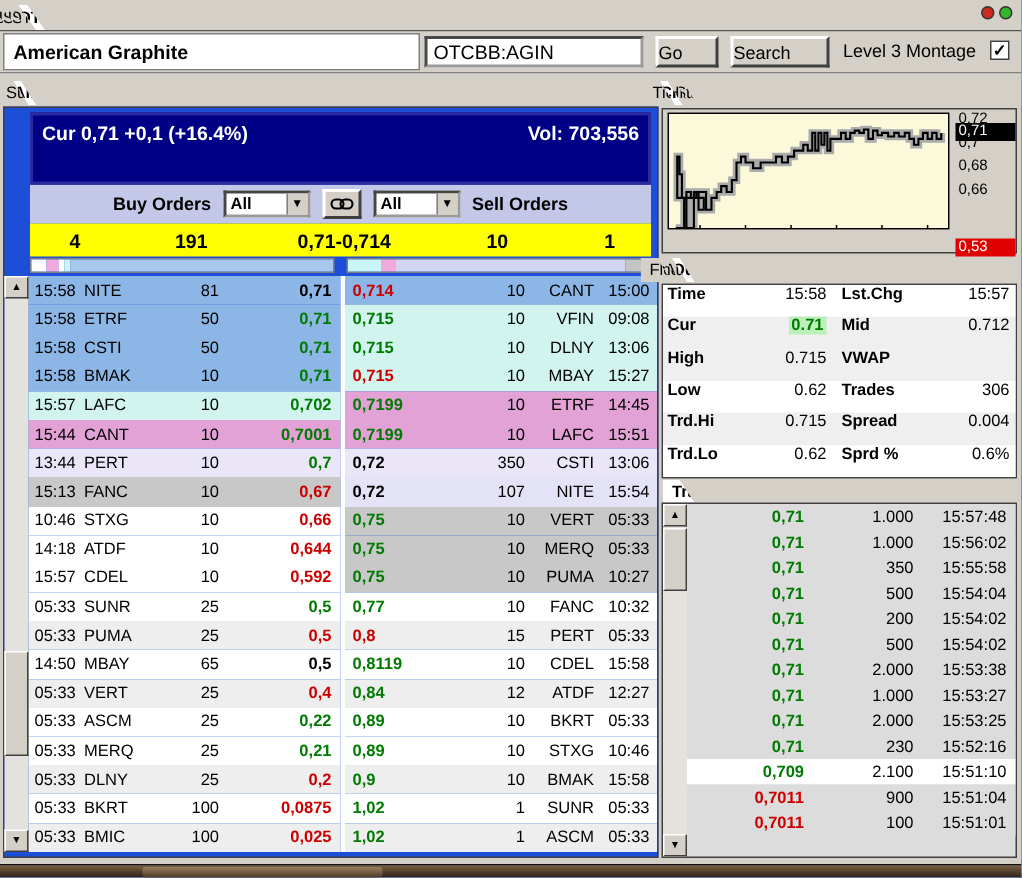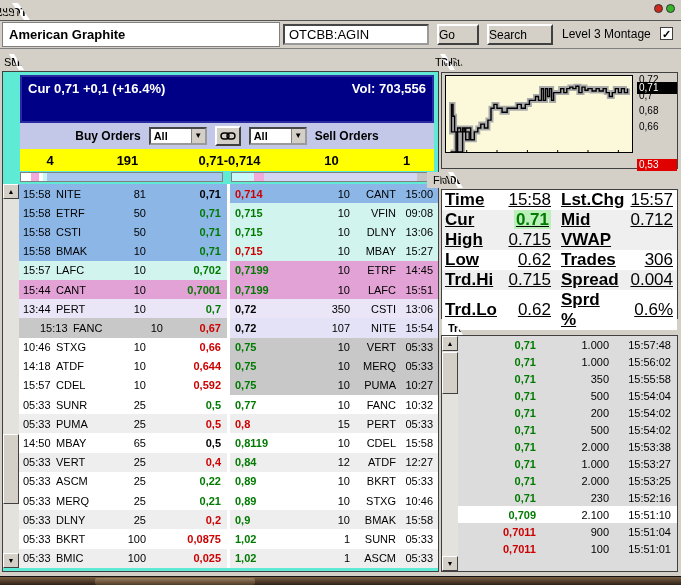--- a/index.html
+++ b/index.html
@@ -42,21 +42,21 @@
   .stab .tb-bk { position:absolute; inset:0; background:#333;
     clip-path:polygon(0 0, calc(100% - 11px) 0, 100% 100%, 0 100%); }
   .stab .tb-in { position:absolute; inset:1px 1px 0 1px; background:#D4D0C8;
     clip-path:polygon(0 0, calc(100% - 10px) 0, 100% 100%, 0 100%);
     display:flex; align-items:center; padding:0 15px 0 6px; font-size:11px; white-space:nowrap; }
   .stab.active .tb-in { background:#fff; font-weight:bold; }
   .stabs-left { position:absolute; left:2px; bottom:0; }
   .stabs-right { position:absolute; left:443px; bottom:0; }
   
   .lpanel { position:absolute; left:2px; top:71px; width:437px; height:501px;
-    background:#5eead4; border:1px solid #404040; }
+    background:#1d4ed8; border:1px solid #404040; }
   .headblock { margin:3px 4px 0 17px; }
   .bluebox { height:48px; background:#000087; border:2px solid #2a2aa0;
     color:#fff; font-weight:bold; font-size:13px; position:relative; }
   .bluebox .cur { position:absolute; left:6px; top:4px; }
   .bluebox .vol { position:absolute; right:6px; top:4px; }
   .filterrow { height:26px; background:#C4C8E8; display:flex; align-items:center; justify-content:center; gap:8px; font-weight:bold; font-size:12px; }
   .combo { width:58px; height:18px; background:#fff; border:2px inset #9a9a9a; position:relative;
     font-weight:bold; font-size:11px; line-height:14px; padding-left:3px; }
   .combo .cbtn { position:absolute; right:0; top:0; width:14px; height:14px; background:#D4D0C8;
     border-left:1px solid #808080; font-size:8px; line-height:13px; text-align:center; color:#000; }
@@ -98,21 +98,21 @@
   .plot { width:188px; height:78px; background:#FBF9D9; border:1px solid #000; }
   .xlabels { width:188px; height:14px; position:relative; font-size:9px; }
   .xlab { position:absolute; top:1px; transform:translateX(-50%); }
   .ylabels { flex:1; position:relative; font-size:10px; }
   .ylab { position:absolute; left:1px; width:40px; height:12px; line-height:12px; padding-left:2px; }
   .ylab.boxblack { background:#000; color:#fff; }
   .ylab.boxred { background:#E00000; color:#fff; }
   .rtabs { position:absolute; left:441px; top:171px; }
   .quotebox { position:absolute; left:441px; top:189px; width:237px; height:130px;
     border:1px solid #404040; background:#fff; display:flex; flex-direction:column; }
-  .qrow { flex:1; display:flex; align-items:center; font-size:17px;text-decoration:underline; }
+  .qrow { flex:1; display:flex; font-size:11px; }
   .q-l1 { width:47px; padding-left:3px; font-weight:bold; }
   .q-v1 { width:62px; text-align:right; }
   .q-l2 { width:60px; padding-left:10px; font-weight:bold; }
   .q-v2 { flex:1; text-align:right; padding-right:4px; }
   .qhl { background:#BBF0BB; color:#007A00; font-weight:bold; padding:0 2px; }
   .tradestab { position:absolute; left:441px; top:319px; }
   .tradesbox { position:absolute; left:441px; top:335px; width:237px; height:237px;
     border:1px solid #404040; background:#DCDCDC; display:flex; }
   .trows { flex:1; display:flex; flex-direction:column; }
   .trow { height:17px; display:flex; align-items:center; font-size:11px; background:#DCDCDC; }
@@ -261,21 +261,21 @@
           <span class="b-mm">CANT</span>
           <span class="b-sz">10</span>
           <span class="b-p pg">0,7001</span>
         </div>
         <div class="brow" style="background: rgb(234, 230, 248);">
           <span class="b-t">13:44</span>
           <span class="b-mm">PERT</span>
           <span class="b-sz">10</span>
           <span class="b-p pg">0,7</span>
         </div>
-        <div class="brow" style="background: rgb(200, 200, 200); padding-left: 17px;">
+        <div class="brow" style="background: rgb(200, 200, 200);">
           <span class="b-t">15:13</span>
           <span class="b-mm">FANC</span>
           <span class="b-sz">10</span>
           <span class="b-p pr">0,67</span>
         </div>
         <div class="brow" style="background: rgb(255, 255, 255);">
           <span class="b-t">10:46</span>
           <span class="b-mm">STXG</span>
           <span class="b-sz">10</span>
           <span class="b-p pr">0,66</span>

